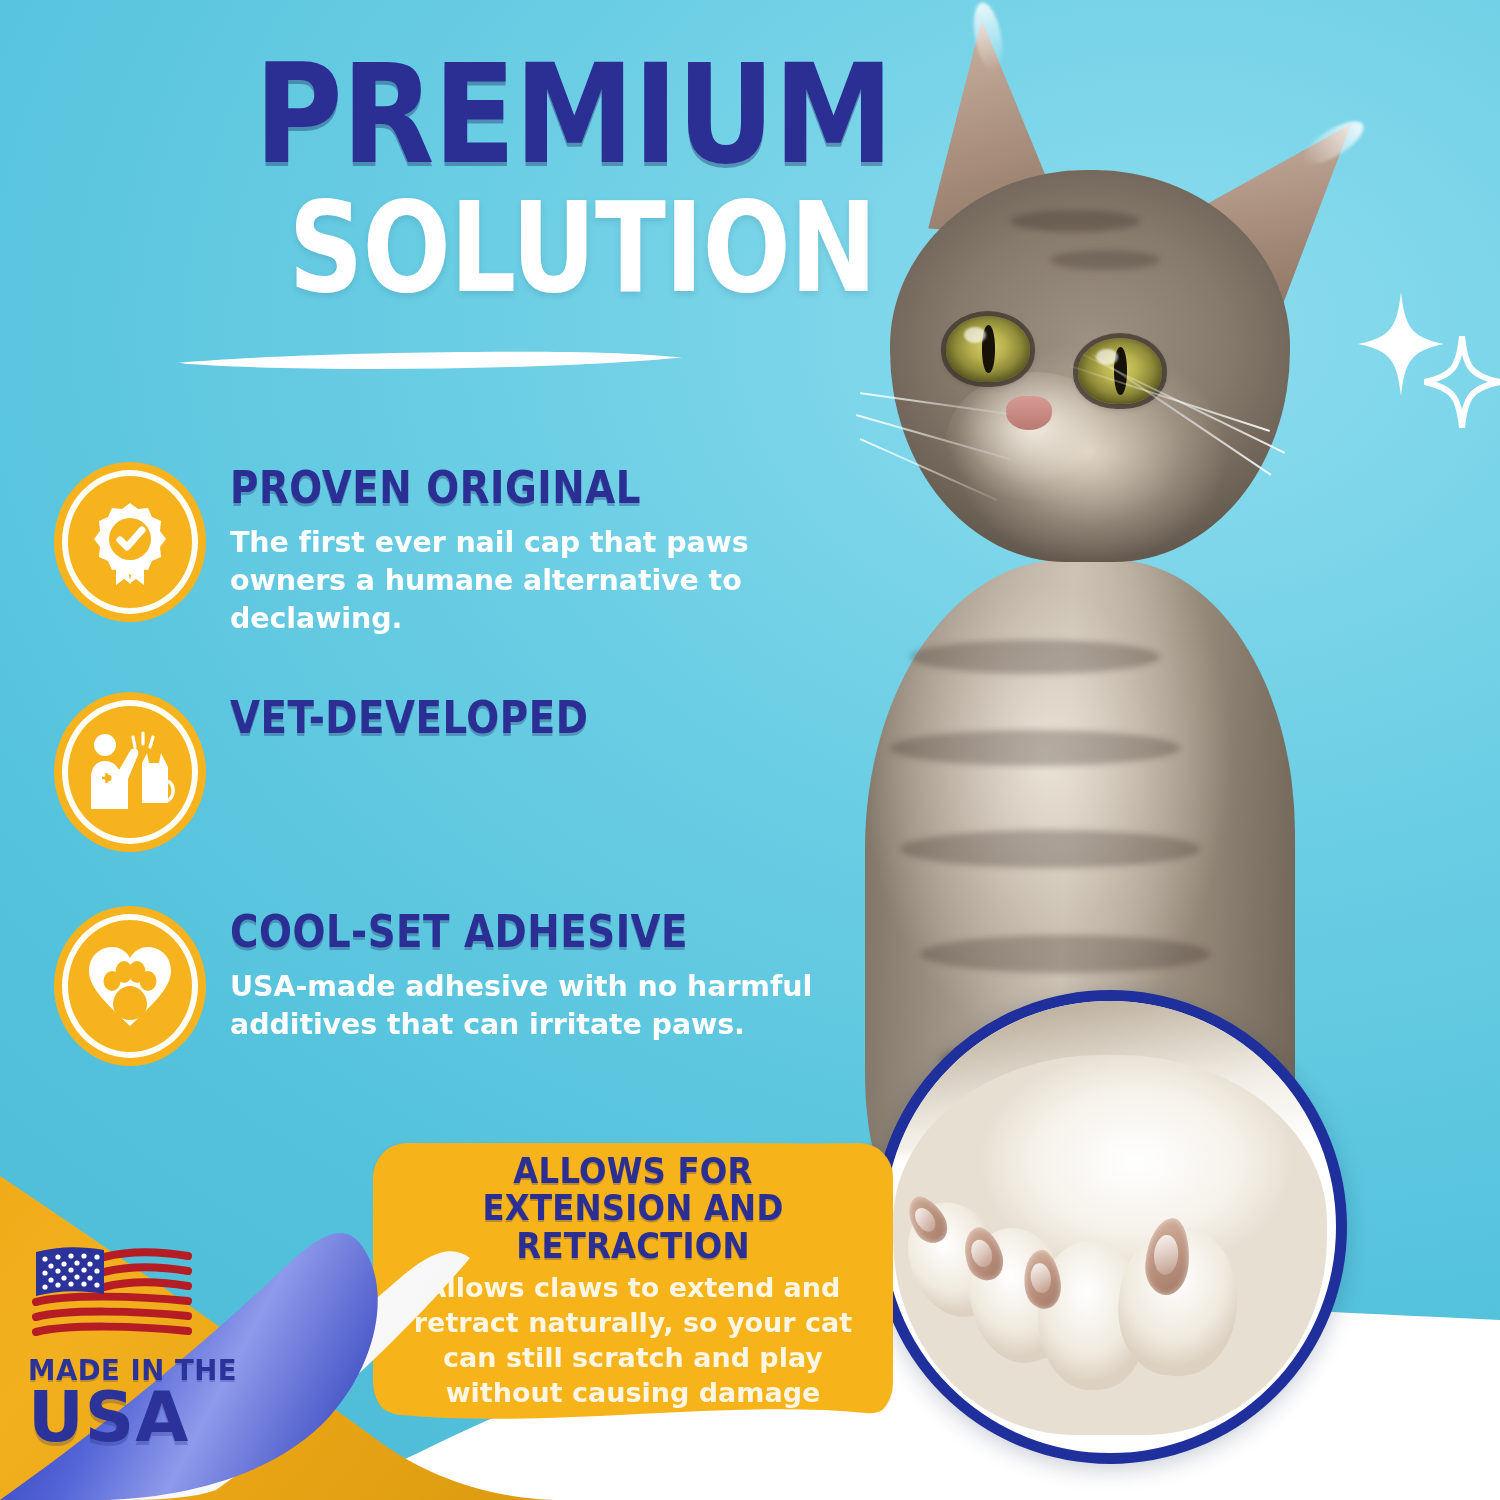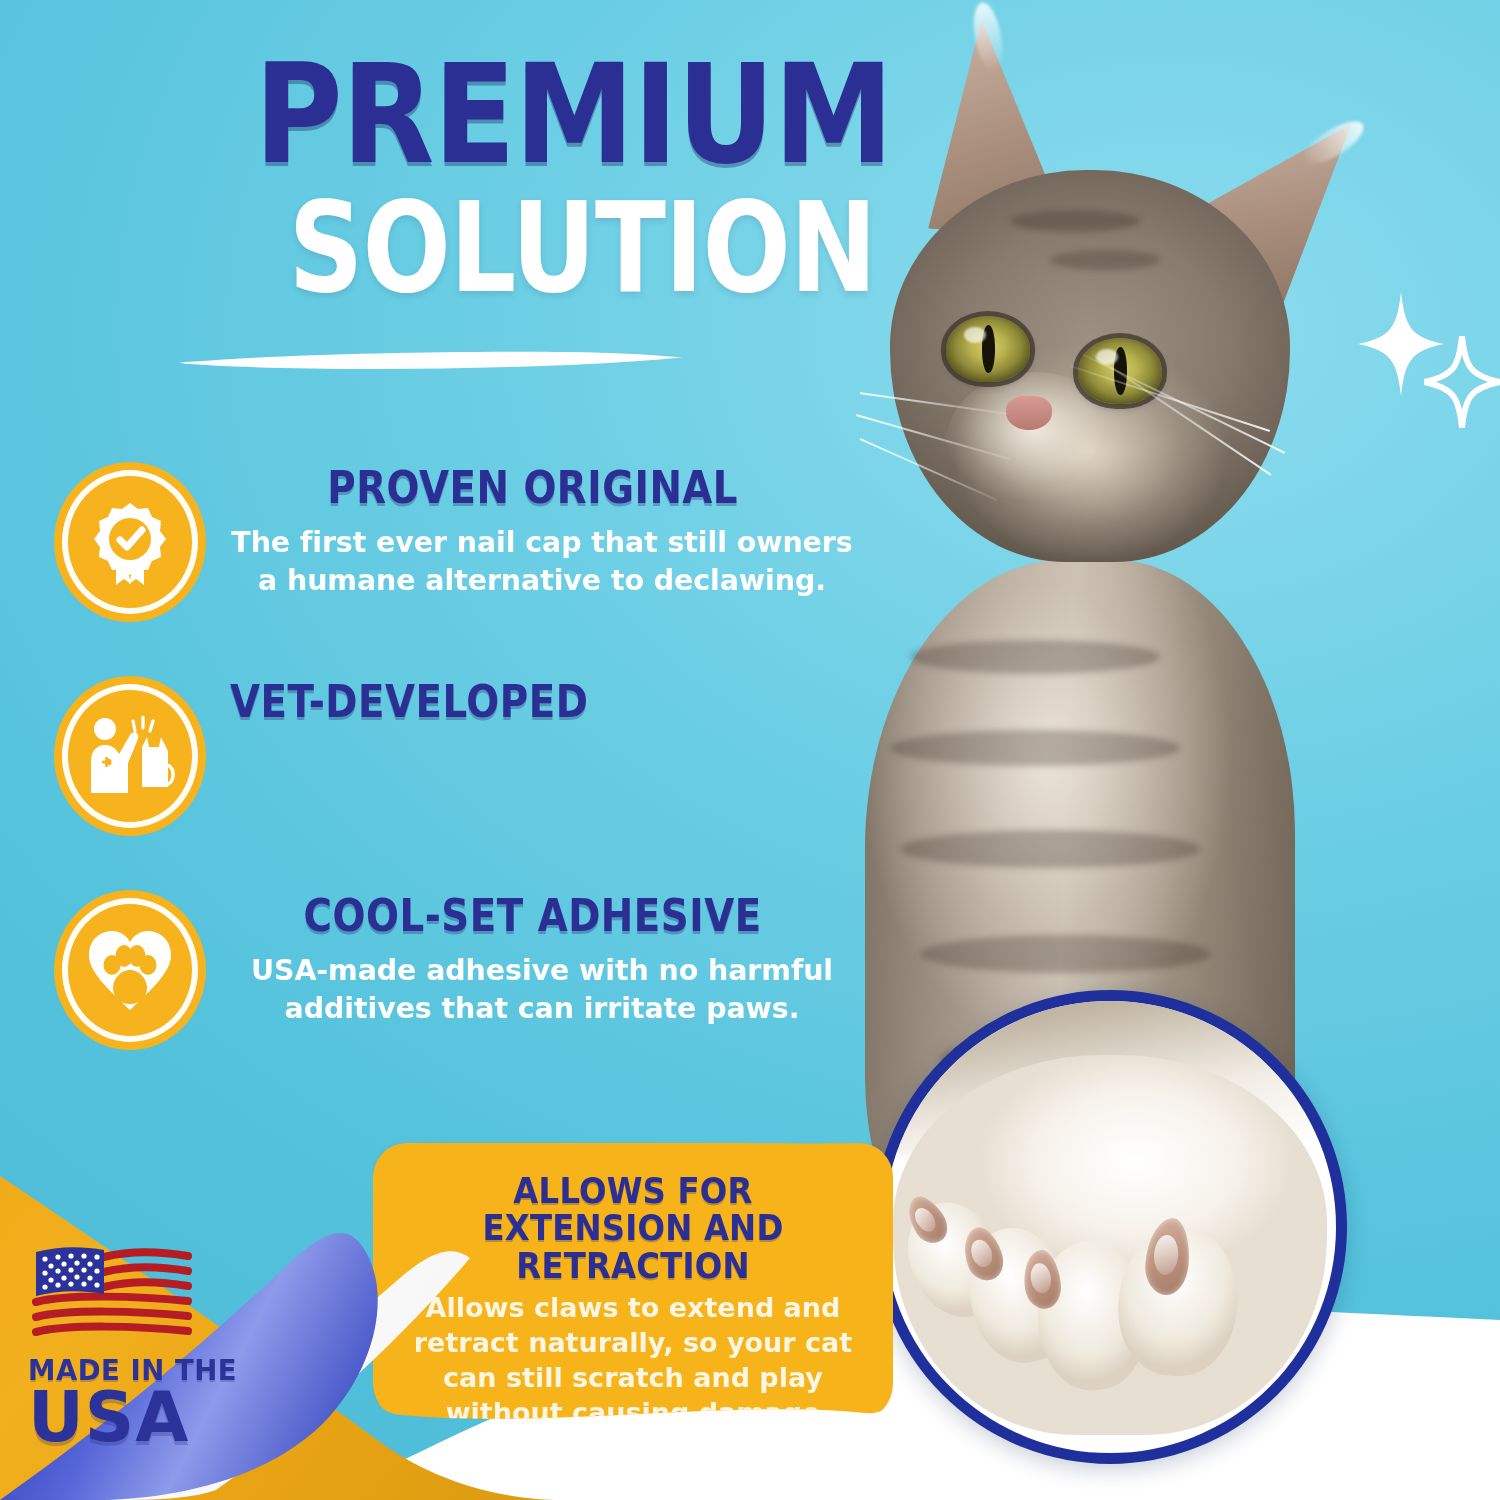--- a/index.html
+++ b/index.html
@@ -100,21 +100,21 @@
   .hl-swoosh{
     position:absolute; left:176px; top:350px; width:518px; height:22px;
     background:#ffffff;
     border-radius:50%;
     clip-path: path("M0,13 C120,2 400,-2 518,6 C400,20 120,23 0,13 Z");
     filter:drop-shadow(0 2px 3px rgba(35,90,120,.16));
   }
 
   
   .features{ position:absolute; left:54px; top:462px; width:800px; }
-  .feature{ display:flex; align-items:flex-start; gap:24px; margin-bottom:54px;text-align:center; }
+  .feature{ display:flex; align-items:flex-start; gap:24px; margin-bottom:54px; }
   .f-icon{
     flex:0 0 auto; width:152px; height:160px; border-radius:50%;
     background:#f6b31d;
     position:relative;
     display:flex; align-items:center; justify-content:center;
   }
   .f-icon::after{
     content:""; position:absolute; inset:8px; border-radius:50%;
     border:6px solid #fffdf4;
   }
@@ -204,21 +204,21 @@
     background:linear-gradient(170deg,#9f917f 0%, #bfb3a1 32%, rgba(235,228,215,.65) 66%, rgba(255,255,255,0) 92%);
     filter:blur(4px);
   }
 
   
   .callout{
     position:absolute; left:373px; top:1143px; width:520px; height:280px;
     background:#f7b41a;
     border-radius:34px 34px 40px 40px;
     clip-path: path("M28,0 C180,-4 360,2 492,0 C514,0 520,12 520,30 L520,244 C520,262 510,272 492,270 C360,256 180,286 28,272 C10,270 0,260 0,242 L0,28 C0,12 10,0 28,0 Z");
-    padding:34px 26px 0;
+    padding:14px 26px 0;
     text-align:center;
     box-shadow:0 6px 16px rgba(60,40,0,.13);
   }
   .co-title{
     font-family:"DejaVu Sans", sans-serif; font-weight:700;
     font-size:33px; line-height:1.04; color:#2b2f93;
     letter-spacing:.2px; text-transform:uppercase;
     transform:scaleY(1.08) scaleX(.98);
     text-shadow:0 2px 0 rgba(30,34,100,.28);
     margin-bottom:10px;
@@ -296,21 +296,21 @@
         <svg width="78" height="86" viewBox="0 0 78 86">
           <path d="M39 4 L47 10 L57 9 L61 18 L70 22 L69 32 L75 40 L69 48 L70 58 L61 62 L57 71 L47 70 L39 76 L31 70 L21 71 L17 62 L8 58 L9 48 L3 40 L9 32 L8 22 L17 18 L21 9 L31 10 Z" fill="#ffffff"></path>
           <circle cx="39" cy="40" r="21" fill="#f6b31d"></circle>
           <path d="M29 41 L36 48 L51 31" fill="none" stroke="#ffffff" stroke-width="7" stroke-linecap="round" stroke-linejoin="round"></path>
           <path d="M25 66 L25 86 L33 80 L40 85 L35 64 Z" fill="#ffffff"></path>
           <path d="M53 66 L53 86 L45 80 L38 85 L43 64 Z" fill="#ffffff"></path>
         </svg>
       </div>
       <div class="f-text">
         <div class="f-title">PROVEN ORIGINAL</div>
-        <div class="f-body">The first ever nail cap that still owners a humane alternative to declawing.</div>
+        <div class="f-body">The first ever nail cap that paws owners a humane alternative to declawing.</div>
       </div>
     </div>
 
     <div class="feature">
       <div class="f-icon">
         <svg width="90" height="82" viewBox="0 0 90 82">
           <circle cx="20" cy="14" r="11" fill="#ffffff"></circle>
           <path d="M6 78 L6 46 C6 36 12 30 20 30 C26 30 31 33 34 39 L45 20 C48 15 55 17 53 24 L43 48 L43 78 Z" fill="#ffffff"></path>
           <path d="M13 40 C8 44 9 52 15 52 C20 52 22 47 19 44" fill="none" stroke="#ffffff" stroke-width="3"></path>
           <circle cx="23" cy="47" r="3.5" fill="#f6b31d"></circle>

